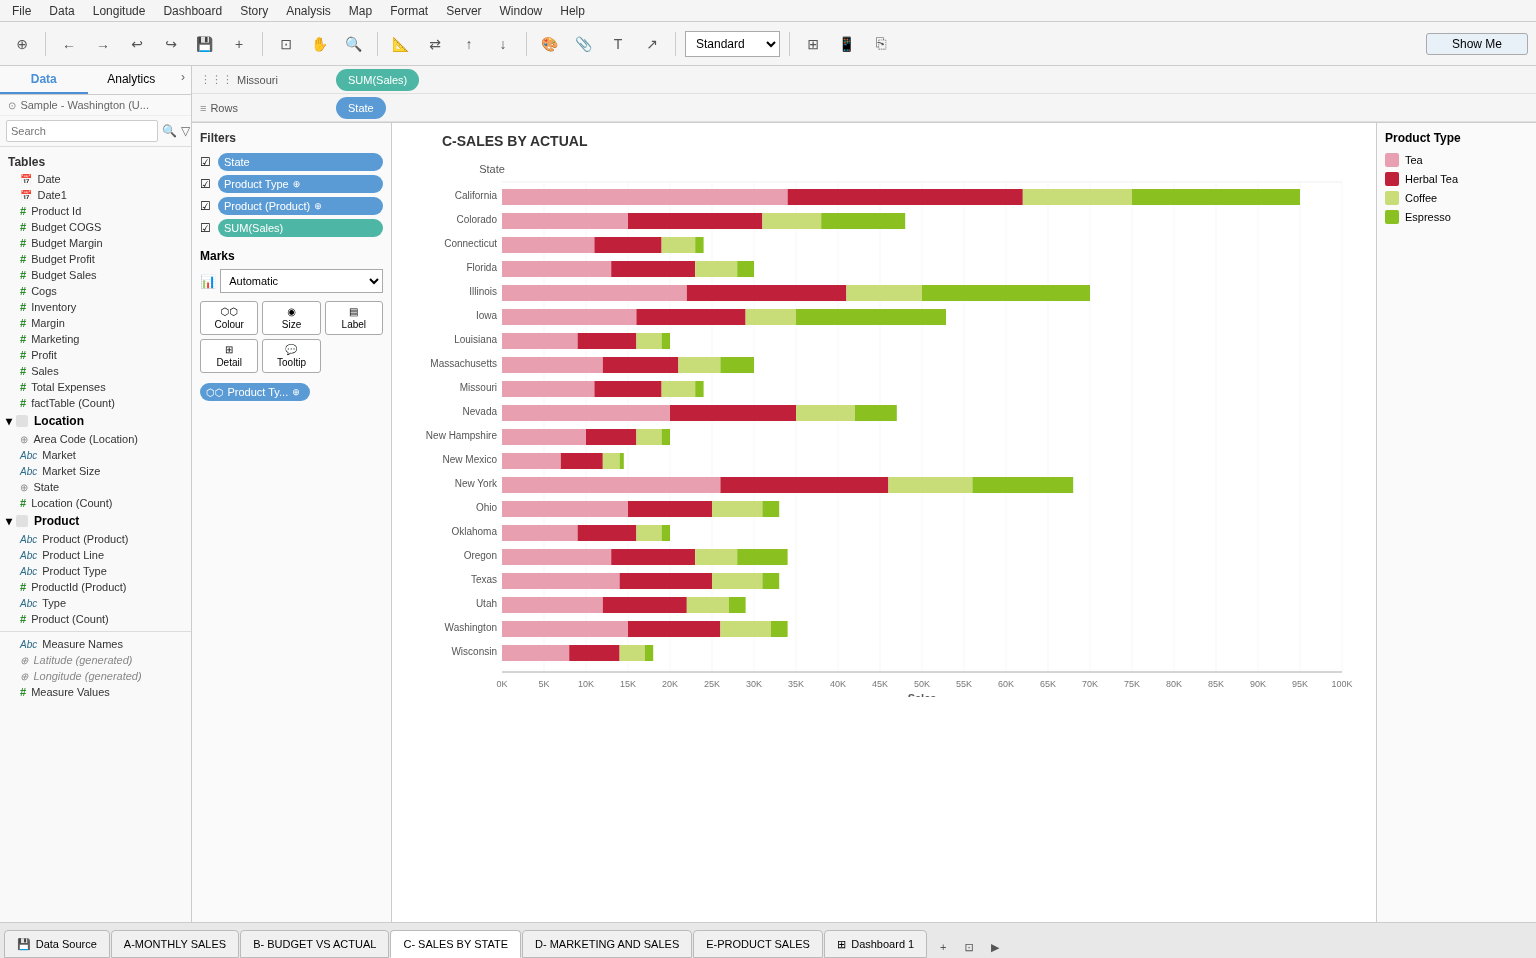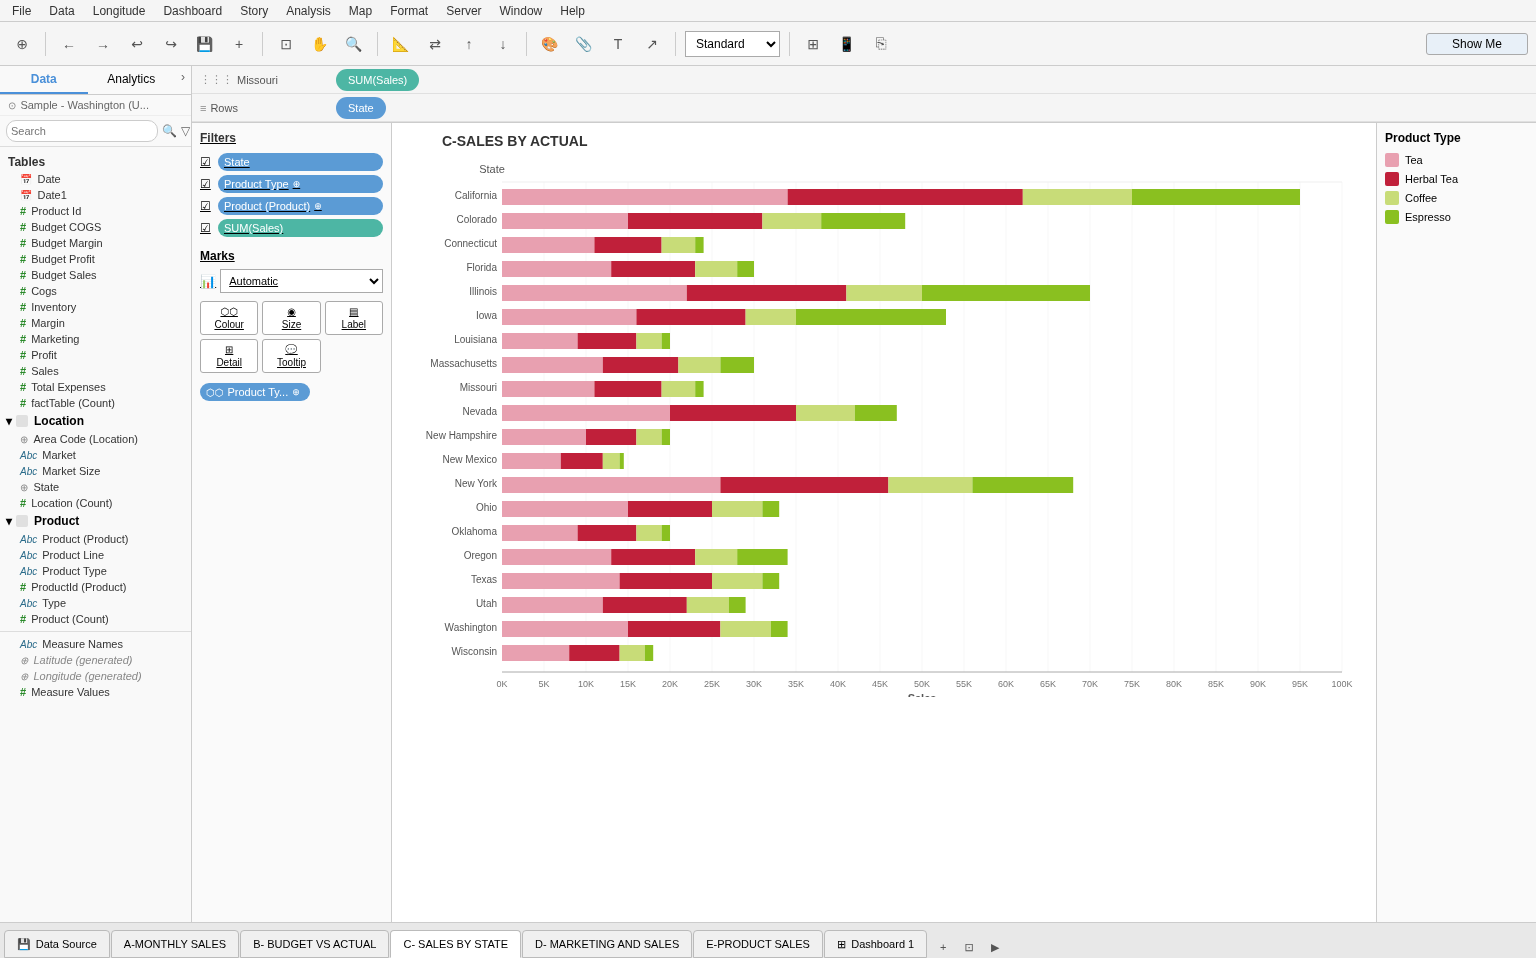--- a/index.html
+++ b/index.html
@@ -19,21 +19,21 @@
     
     .main-layout { display: flex; height: calc(958px - 22px - 44px - 36px); }
 
     
     .left-panel { width: 192px; background: #f9f9f9; border-right: 1px solid #ccc; display: flex; flex-direction: column; overflow: hidden; }
     .left-tabs { display: flex; border-bottom: 1px solid #ccc; }
     .left-tab { flex: 1; padding: 6px 4px; text-align: center; cursor: pointer; font-size: 12px; border-bottom: 2px solid transparent; }
     .left-tab.active { border-bottom: 2px solid #4a90d9; color: #4a90d9; font-weight: bold; }
     .left-tab-close { padding: 4px 6px; cursor: pointer; color: #666; }
     .search-bar { padding: 4px 6px; border-bottom: 1px solid #ddd; display: flex; align-items: center; gap: 4px; }
-    .search-input { flex: 1; height: 22px; border: 1px solid #ccc; padding: 0 4px; font-size: 11px; border-radius: 10px; }
+    .search-input { flex: 1; height: 22px; border: 1px solid #ccc; padding: 0 4px; font-size: 11px; border-radius: 2px; }
     .search-btn { font-size: 12px; color: #666; cursor: pointer; }
     .source-label { padding: 4px 8px; font-size: 11px; color: #666; display: flex; align-items: center; gap: 4px; border-bottom: 1px solid #eee; }
     .data-panel { flex: 1; overflow-y: auto; padding: 4px 0; }
     .section-header { padding: 4px 8px 2px; font-weight: bold; font-size: 12px; color: #333; }
     .data-item { padding: 2px 8px 2px 20px; font-size: 11px; color: #333; cursor: pointer; display: flex; align-items: center; gap: 5px; white-space: nowrap; overflow: hidden; text-overflow: ellipsis; }
     .icon-hash { color: #2a8a2a; font-weight: bold; font-size: 11px; }
     .icon-abc { color: #2a6b8a; font-size: 10px; font-style: italic; }
     .icon-globe { color: #888; font-size: 10px; }
     .icon-calendar { color: #2a8a2a; font-size: 10px; }
     .group-header { padding: 3px 6px; font-weight: bold; font-size: 12px; display: flex; align-items: center; gap: 4px; cursor: pointer; }
@@ -44,21 +44,21 @@
     
     .shelf-area { background: #f5f5f5; border-bottom: 1px solid #ccc; }
     .shelf-row { display: flex; align-items: center; height: 28px; border-bottom: 1px solid #e0e0e0; }
     .shelf-label { width: 140px; padding: 0 8px; font-size: 11px; color: #555; display: flex; align-items: center; gap: 4px; flex-shrink: 0; }
     .shelf-pill { height: 22px; background: #4db6a4; color: white; border-radius: 11px; padding: 0 12px; font-size: 11px; display: flex; align-items: center; gap: 4px; cursor: pointer; margin: 0 4px; }
     .shelf-pill.blue { background: #5b9bd5; }
     .shelf-pill.teal { background: #4db6a4; }
 
     
     .workspace { display: flex; flex: 1; overflow: hidden; }
-    .filters-panel { width: 200px; flex-shrink: 0; border-right: 1px solid #ccc; padding: 8px; background: #fafafa; overflow-y: auto; text-decoration: underline; }
+    .filters-panel { width: 200px; flex-shrink: 0; border-right: 1px solid #ccc; padding: 8px; background: #fafafa; overflow-y: auto; }
     .filters-title { font-weight: bold; font-size: 12px; margin-bottom: 8px; color: #333; }
     .filter-item { display: flex; align-items: center; gap: 4px; margin-bottom: 4px; }
     .filter-pill { background: #5b9bd5; color: white; border-radius: 10px; padding: 3px 10px 3px 6px; font-size: 11px; display: flex; align-items: center; gap: 4px; cursor: pointer; flex: 1; }
     .filter-pill.teal { background: #4db6a4; }
     .filter-checkbox { width: 14px; height: 14px; flex-shrink: 0; }
     .marks-section { margin-top: 12px; }
     .marks-title { font-weight: bold; font-size: 12px; margin-bottom: 6px; }
     .marks-dropdown { display: flex; align-items: center; gap: 4px; margin-bottom: 8px; }
     .marks-select { height: 24px; border: 1px solid #aaa; background: white; font-size: 11px; padding: 0 4px; flex: 1; }
     .marks-grid { display: grid; grid-template-columns: repeat(3, 1fr); gap: 4px; margin-bottom: 6px; }

